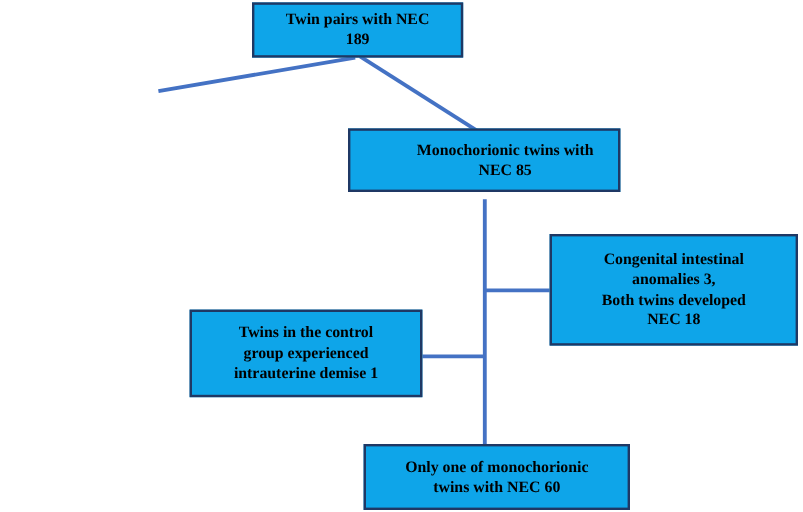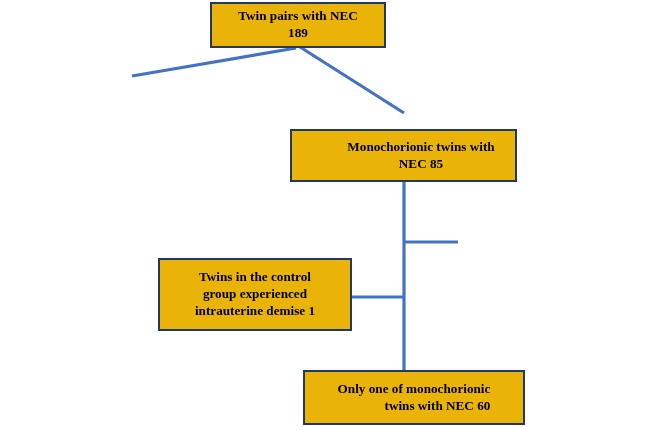--- a/index.html
+++ b/index.html
@@ -18,39 +18,39 @@
   .connector-layer {
     position: absolute;
     left: 0; top: 0;
     width: 669px;
     height: 427px;
     pointer-events: none;
   }
   .node {
     position: absolute;
     box-sizing: border-box;
-    background: #eab308;
+    background: #0ea5e9;
     border: 2.5px solid #1F3864;
     display: flex;
     align-items: center;
     justify-content: center;
     text-align: center;
     color: #000000;
     font-weight: bold;
     font-size: 13.2px;
     line-height: 1.28;
     padding: 2px 6px;
     white-space: pre-line;
   }
   #node-top      { left: 210px; top: 2px;   width: 176px; height: 46px;  }
   #node-dichorionic { left: 2px;  top: 74px;  width: 264px; height: 79px; }
-  #node-monochorionic { left: 290px; top: 129px; width: 227px; height: 53px; padding-left: 41px; }
+  #node-monochorionic { left: 290px; top: 107px; width: 227px; height: 53px; padding-left: 41px; }
   #node-congenital  { left: 458px; top: 195px; width: 207px; height: 93px; }
   #node-control     { left: 158px; top: 258px; width: 194px; height: 73px; }
-  #node-bottom      { left: 303px; top: 370px; width: 222px; height: 55px; text-align: right; }
+  #node-bottom      { left: 303px; top: 370px; width: 222px; height: 55px; }
 </style>
 </head>
 <body>
 
 <div id="canvas">
 
   <svg class="connector-layer" viewBox="0 0 669 427" width="669" height="427" xmlns="http://www.w3.org/2000/svg">
 
     <line x1="296" y1="48" x2="132" y2="76" stroke="#4472C4" stroke-width="3.2" stroke-linecap="butt"></line>
 
@@ -63,20 +63,24 @@
     <line x1="405" y1="297" x2="352" y2="297" stroke="#4472C4" stroke-width="3.2" stroke-linecap="butt"></line>
   </svg>
 
   <div class="node" id="node-top">Twin pairs with NEC
 189</div>
 
 
   <div class="node" id="node-monochorionic">Monochorionic twins with
 NEC 85</div>
 
+  <div class="node" id="node-congenital">Congenital intestinal
+anomalies 3,
+Both twins developed
+NEC 18</div>
 
   <div class="node" id="node-control">Twins in the control
 group experienced
 intrauterine demise  1</div>
 
   <div class="node" id="node-bottom">Only one of monochorionic
 twins with NEC 60</div>
 
 </div>
 

